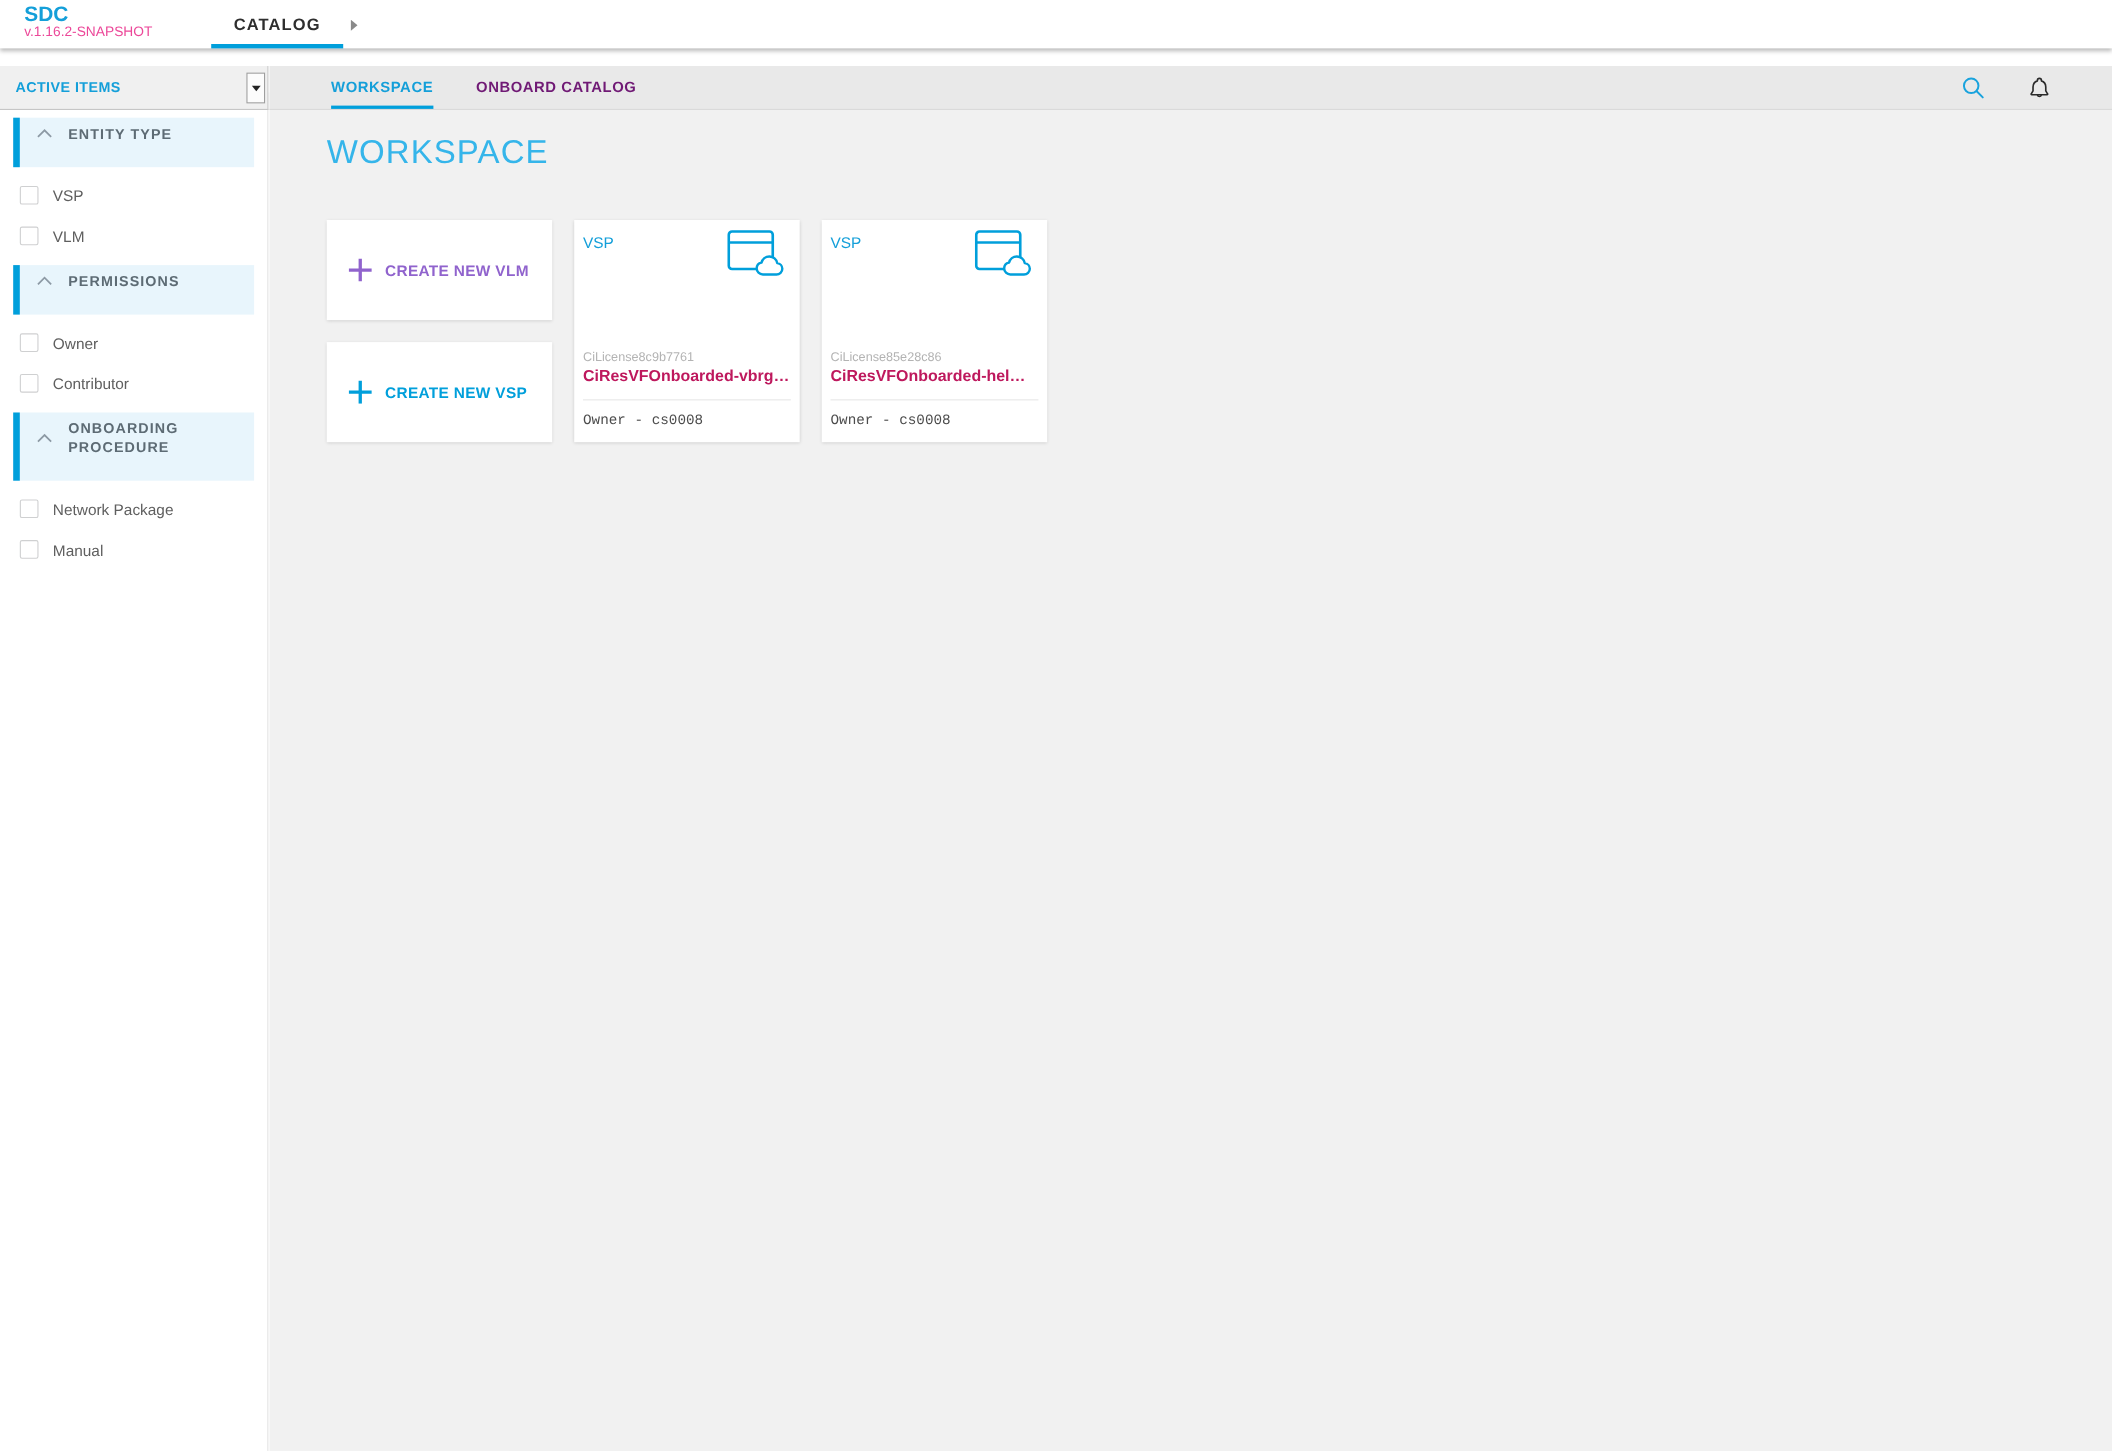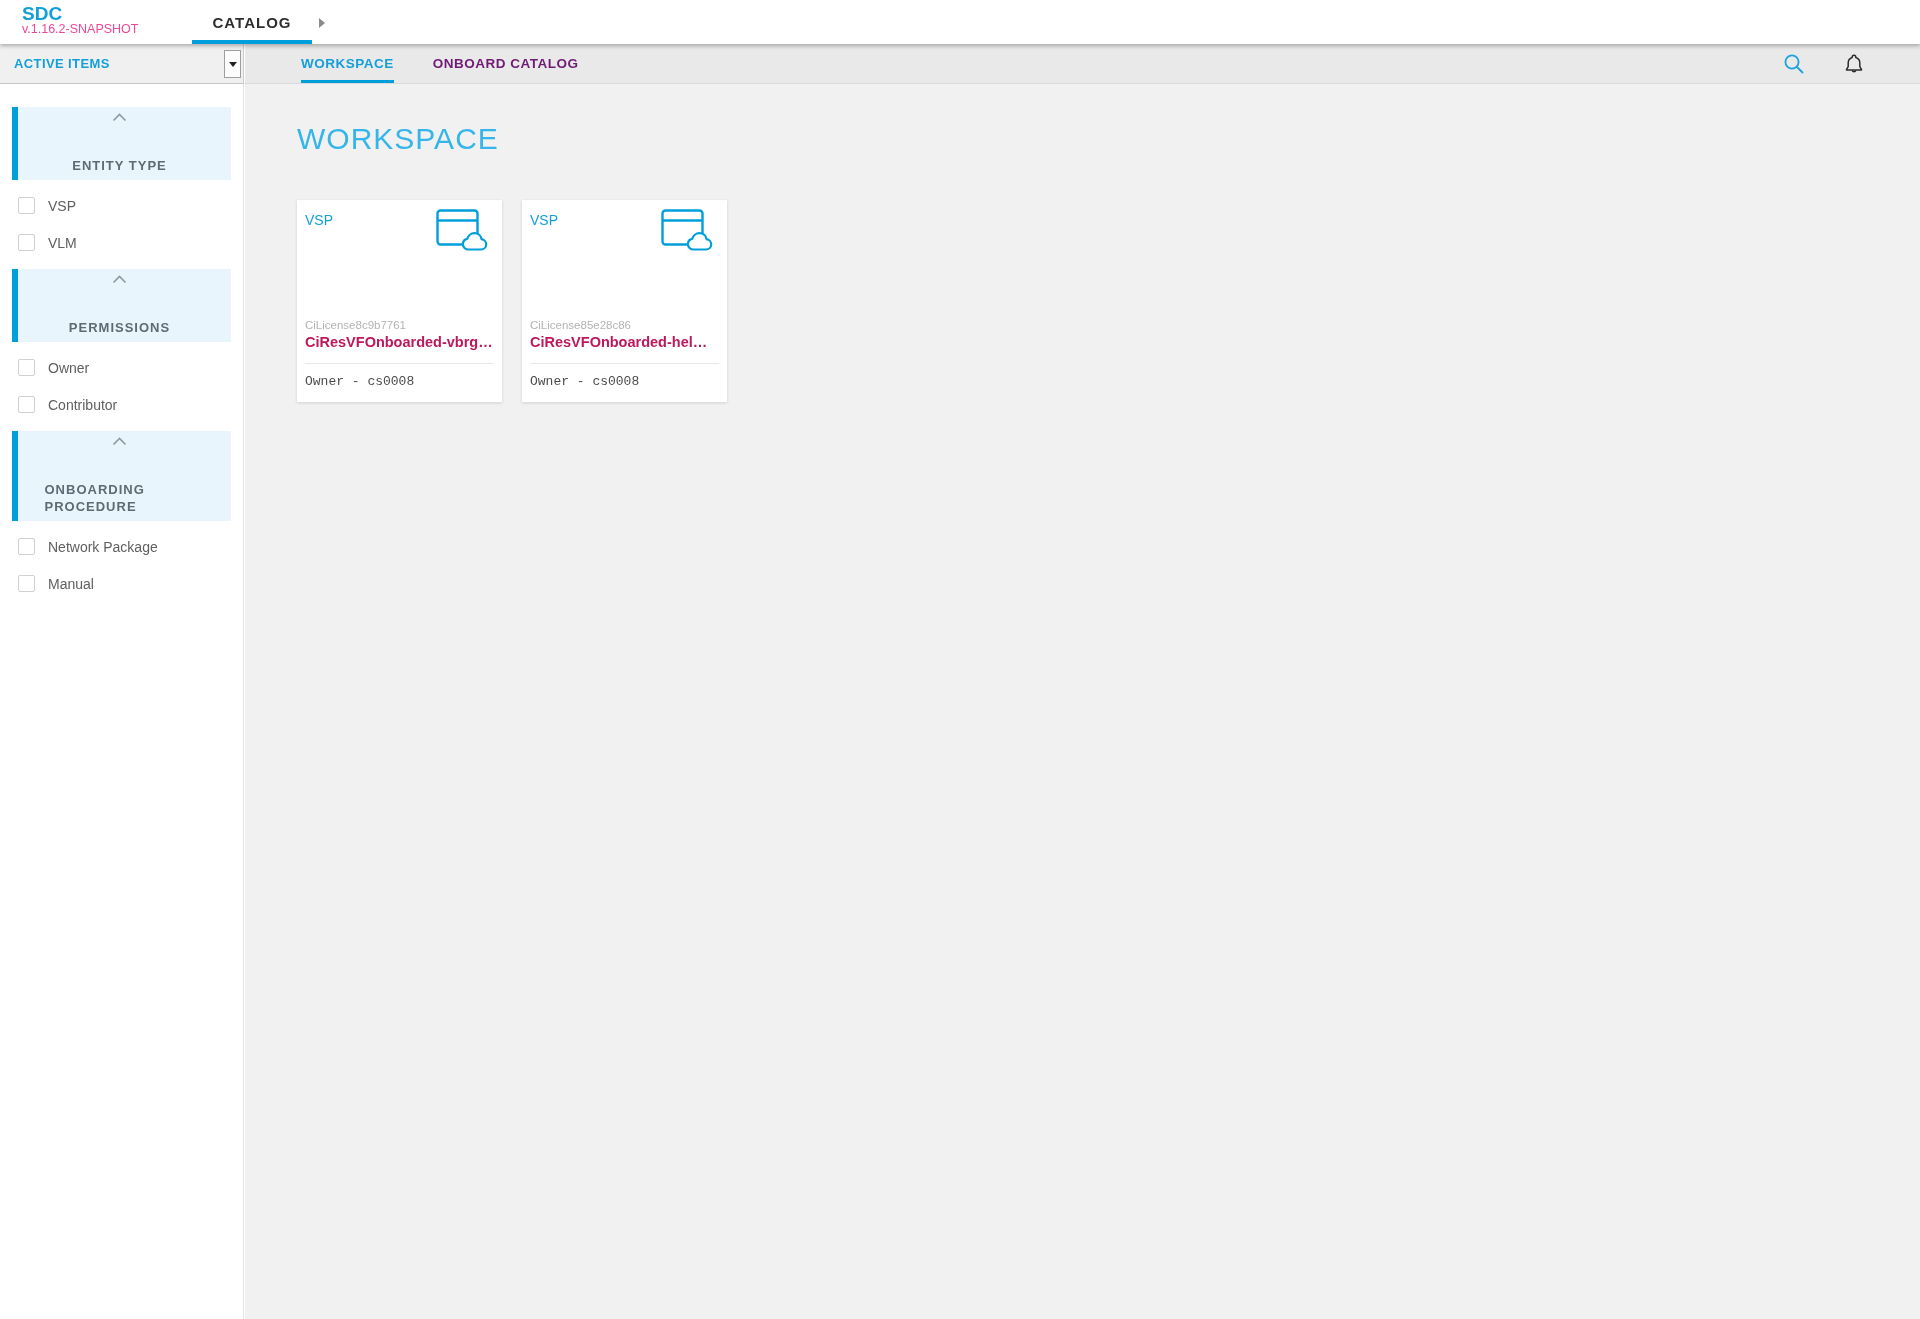--- a/index.html
+++ b/index.html
@@ -26,21 +26,21 @@
   }
   .top-tab .top-tab-label {
     color: #2e2e2e; font-size: 15px; font-weight: 700; letter-spacing: 1px;
   }
   .top-tab .underline {
     position: absolute; left: 0; bottom: 0; width: 100%; height: 4px; background: #009fdb;
   }
   .top-caret { position: absolute; left: 317px; top: 16px; width: 10px; height: 14px; cursor: pointer; }
 
   
-  .subbar { position: absolute; top: 44px; left: 0; width: 1920px; height: 40px; z-index: 20; }
+  .subbar { position: absolute; top: 60px; left: 0; width: 1920px; height: 40px; z-index: 20; }
   .subbar-left {
     position: absolute; left: 0; top: 0; width: 244px; height: 40px;
     background: #f0f0f0; border-bottom: 1px solid #c6c6c6; border-right: 1px solid #cccccc;
     display: flex; align-items: center; cursor: pointer;
   }
   .active-items-label { color: #149fd9; font-size: 13px; font-weight: 600; letter-spacing: 0.4px; margin-left: 14px; }
   .select-box {
     position: absolute; right: 2px; top: 6px; width: 17px; height: 28px;
     background: #fcfcfc; border: 1px solid #9e9e9e;
     display: flex; align-items: center; justify-content: center;
@@ -68,23 +68,22 @@
   .icon-search { right: 114px; }
   .icon-bell { right: 54px; }
 
   
   .sidebar {
     position: absolute; left: 0; top: 84px; width: 244px; height: 1235px;
     background: #ffffff; border-right: 1px solid #e3e3e3;
   }
   .filter-section-header {
     margin: 0 12px; background: #e8f5fc; border-left: 6px solid #009fdb;
-    display: flex; align-items: center; min-height: 41px; padding: 6px 10px 6px 0;
+    display: flex; align-items: center; min-height: 41px; padding: 6px 10px 22px 0;
     cursor: pointer;
-    flex-direction: column;
   }
   .filter-section-header.first { margin-top: 23px; }
   .filter-section-header { margin-top: 18px; }
   .chevron-wrap { width: 44px; display: flex; justify-content: center; flex: 0 0 44px; }
   .filter-section-title {
     color: #5d6b74; font-size: 13px; font-weight: 600; letter-spacing: 1px;
     line-height: 17px; max-width: 150px;
   }
   .filter-row { display: flex; align-items: center; margin: 20px 0 0 18px; cursor: pointer; }
   .filter-row.first-of-group { margin-top: 17px; }
@@ -233,20 +232,40 @@
     <span class="checkbox"></span>
     <span class="filter-label">Manual</span>
   </div>
 
 </div>
 
 <div class="main">
   <div class="page-title">WORKSPACE</div>
 
   <div class="cards-area">
+    <div class="create-col">
+      <div class="create-card vlm">
+        <span class="plus-wrap">
+          <svg width="21" height="21" viewBox="0 0 21 21" stroke="#9063cd" stroke-width="3" stroke-linecap="square">
+            <line x1="10.5" y1="1.5" x2="10.5" y2="19.5"></line>
+              <line x1="1.5" y1="10.5" x2="19.5" y2="10.5"></line>
+          </svg>
+        </span>
+        <span class="create-label">CREATE NEW VLM</span>
+      </div>
+      <div class="create-card vsp">
+        <span class="plus-wrap">
+          <svg width="21" height="21" viewBox="0 0 21 21" stroke="#009fdb" stroke-width="3" stroke-linecap="square">
+            <line x1="10.5" y1="1.5" x2="10.5" y2="19.5"></line>
+              <line x1="1.5" y1="10.5" x2="19.5" y2="10.5"></line>
+          </svg>
+        </span>
+        <span class="create-label">CREATE NEW VSP</span>
+      </div>
+    </div>
 
     <div class="item-card">
       <span class="card-type">VSP</span>
       <span class="card-icon">
         <svg width="52" height="42" viewBox="0 0 52 42">
           <rect x="1.5" y="1.5" width="40" height="34" rx="3" fill="none" stroke="#009fdb" stroke-width="2.4"></rect>
           <line x1="1.5" y1="11.5" x2="41.5" y2="11.5" stroke="#009fdb" stroke-width="2.4"></line>
           <path d="M32.5 40.5 c-3.1 0 -5.6 -2.4 -5.6 -5.4 0 -2.6 1.9 -4.8 4.4 -5.3 0.8 -3.2 3.7 -5.6 7.1 -5.6 3.6 0 6.6 2.6 7.2 6 2.6 0.3 4.6 2.5 4.6 5.2 0 2.9 -2.4 5.1 -5.3 5.1 z" fill="#ffffff" stroke="#009fdb" stroke-width="2.2" stroke-linejoin="round"></path>
         </svg>
       </span>

